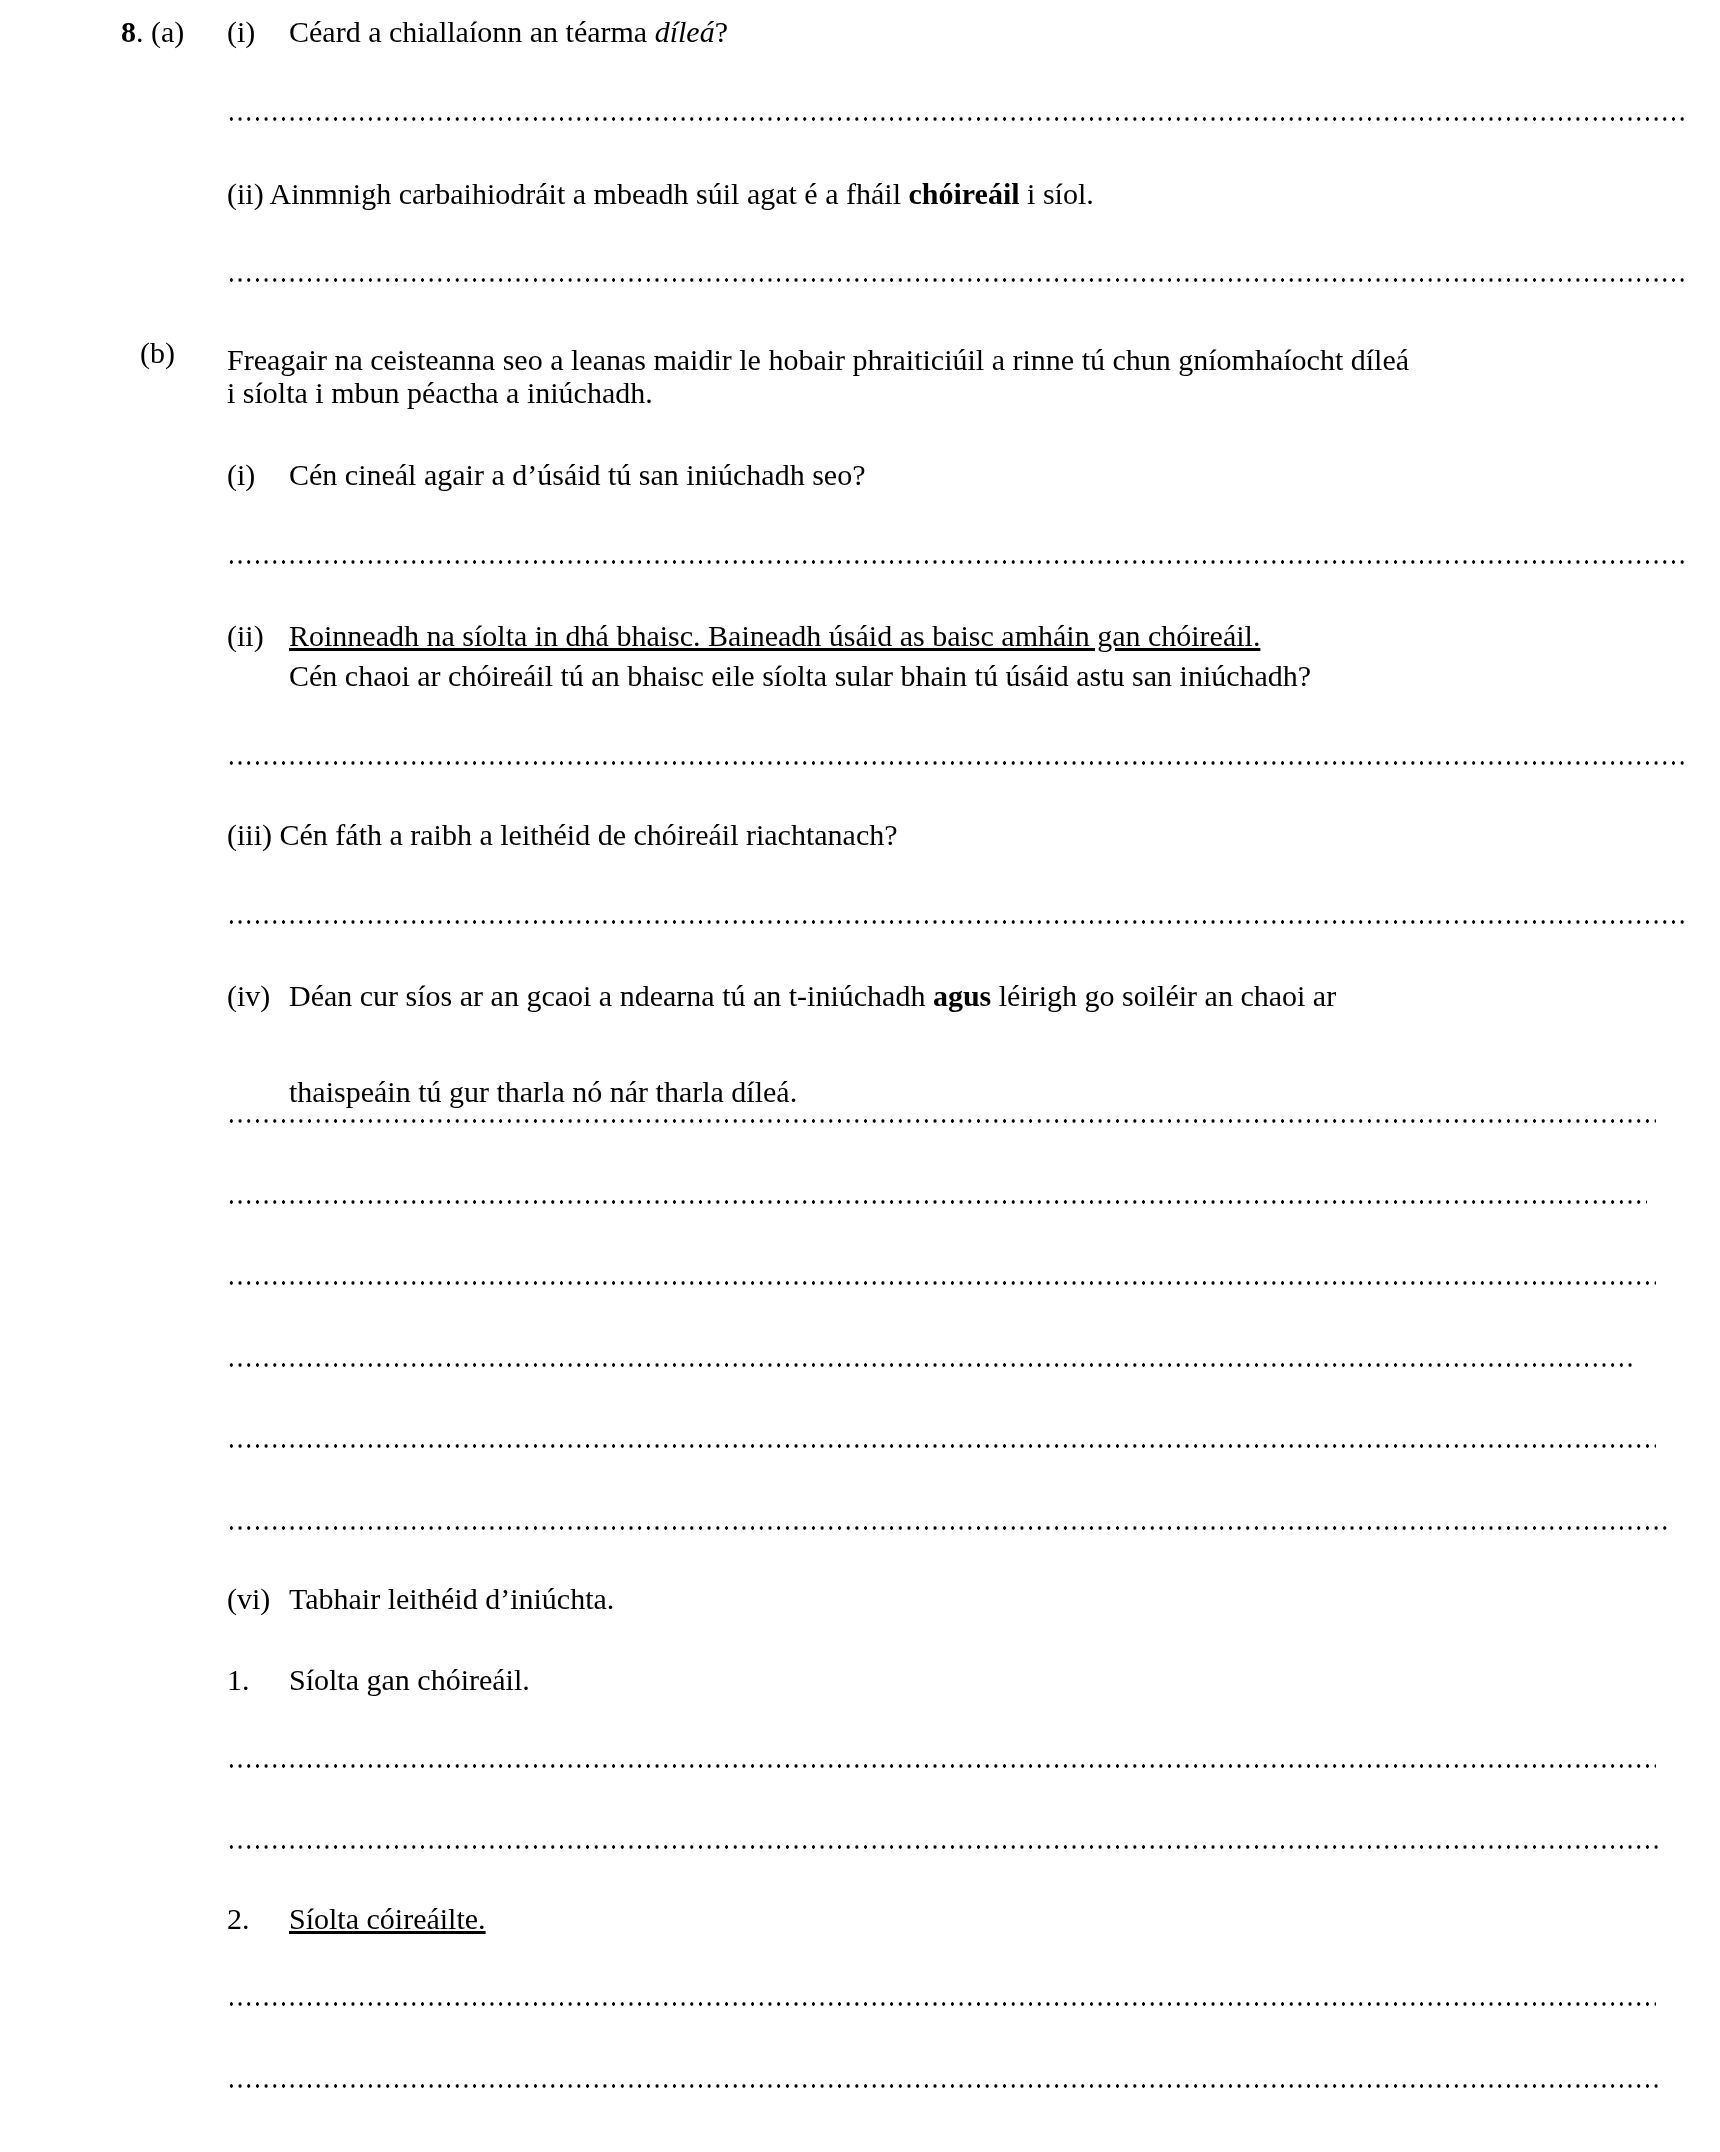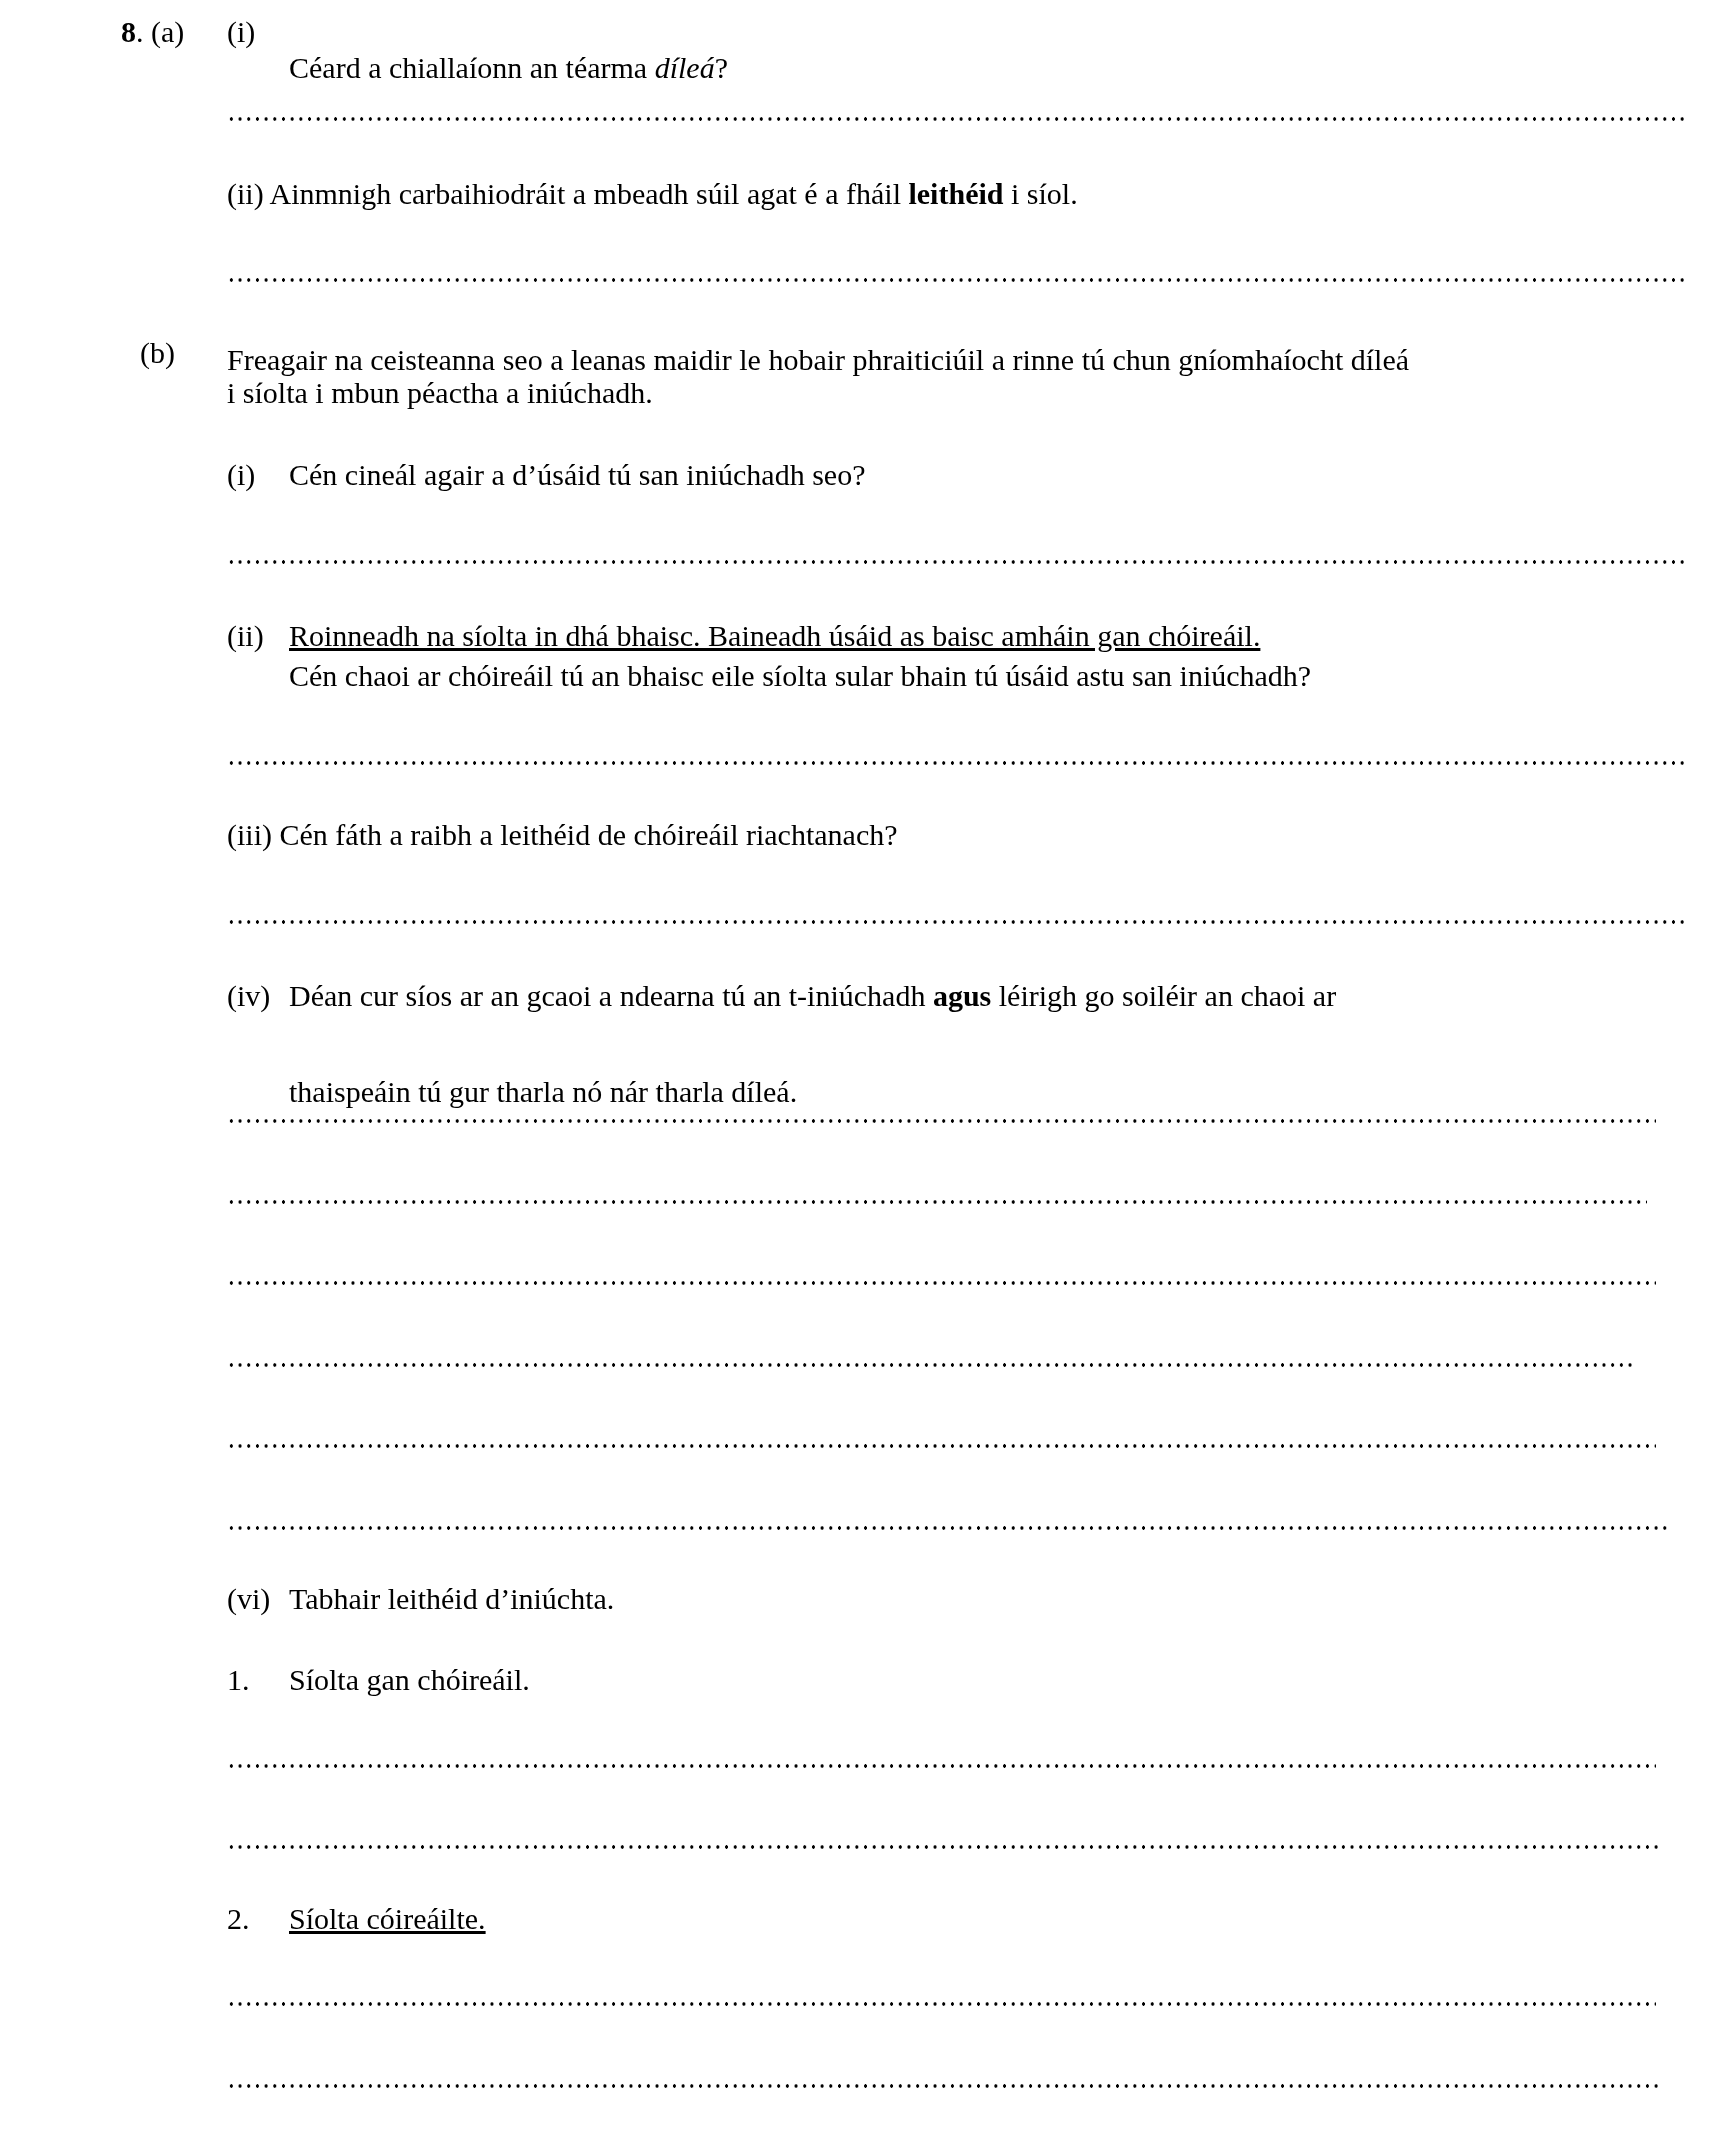--- a/index.html
+++ b/index.html
@@ -18,28 +18,28 @@
     i { font-style: italic; }
   </style>
 </head>
 <body>
 
 <div class="abs" style="left:121px; top:13.2px;">
   <b>8</b><span>.</span>
   <span>(a)</span>
 </div>
 <div class="abs" style="left:227px; top:13.2px;">(i)</div>
-<div class="abs" style="left:289px; top:13.2px;margin-top:36px;">
+<div class="abs" style="left:289px; top:13.2px;">
   <span>Céard a chiallaíonn an téarma </span><i>díleá</i><span>?</span>
 </div>
 <div class="dots" style="top:117px; width:1462px;"></div>
 
 <div class="abs" style="left:227px; top:175px;">
   <span>(ii)</span>
-  <span>Ainmnigh carbaihiodráit a mbeadh súil agat é a fháil </span><b>leithéid</b><span> i síol.</span>
+  <span>Ainmnigh carbaihiodráit a mbeadh súil agat é a fháil </span><b>chóireáil</b><span> i síol.</span>
 </div>
 <div class="dots" style="top:278px; width:1462px;"></div>
 
 <div class="abs" style="left:140px; top:334px;">(b)</div>
 <div class="abs" style="left:227px; top:334px;margin-top:7px;">Freagair na ceisteanna seo a leanas maidir le hobair phraiticiúil a rinne tú chun gníomhaíocht díleá</div>
 <div class="abs" style="left:227px; top:374px;">i síolta i mbun péactha a iniúchadh.</div>
 
 <div class="abs" style="left:227px; top:456px;">(i)</div>
 <div class="abs" style="left:289px; top:456px;">Cén cineál agair a d’úsáid tú san iniúchadh seo?</div>
 <div class="dots" style="top:560px; width:1462px;"></div>

